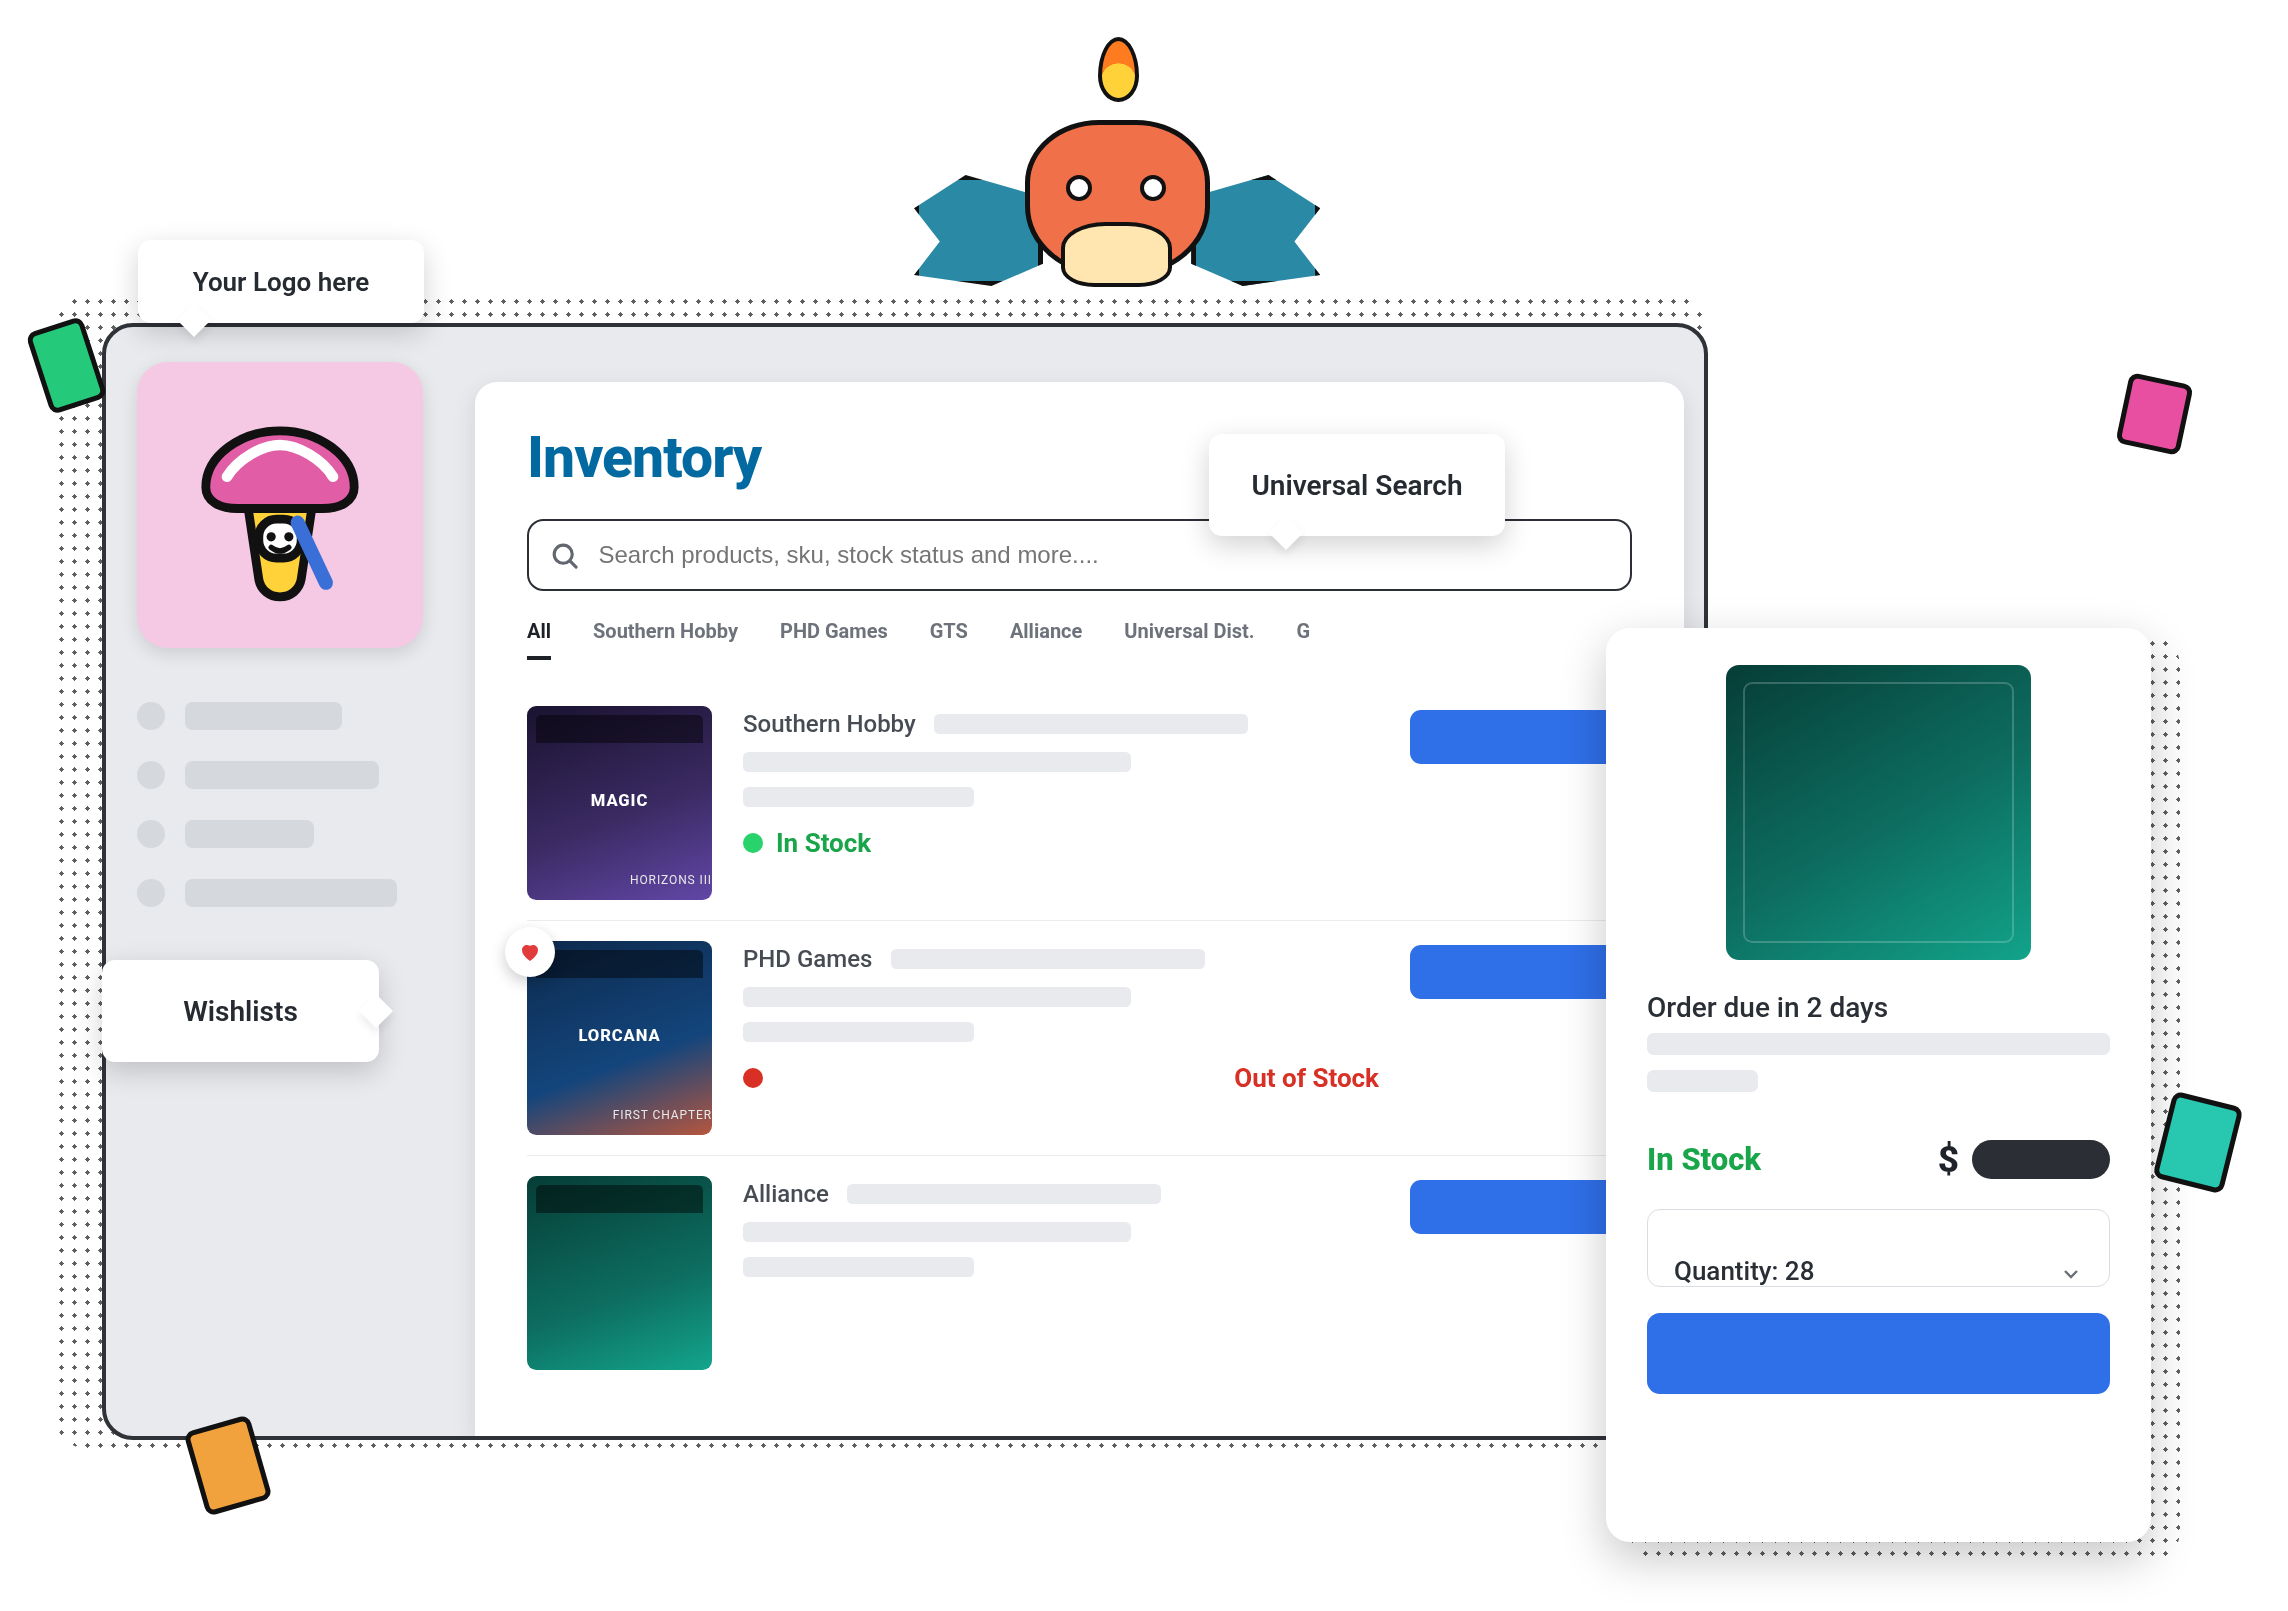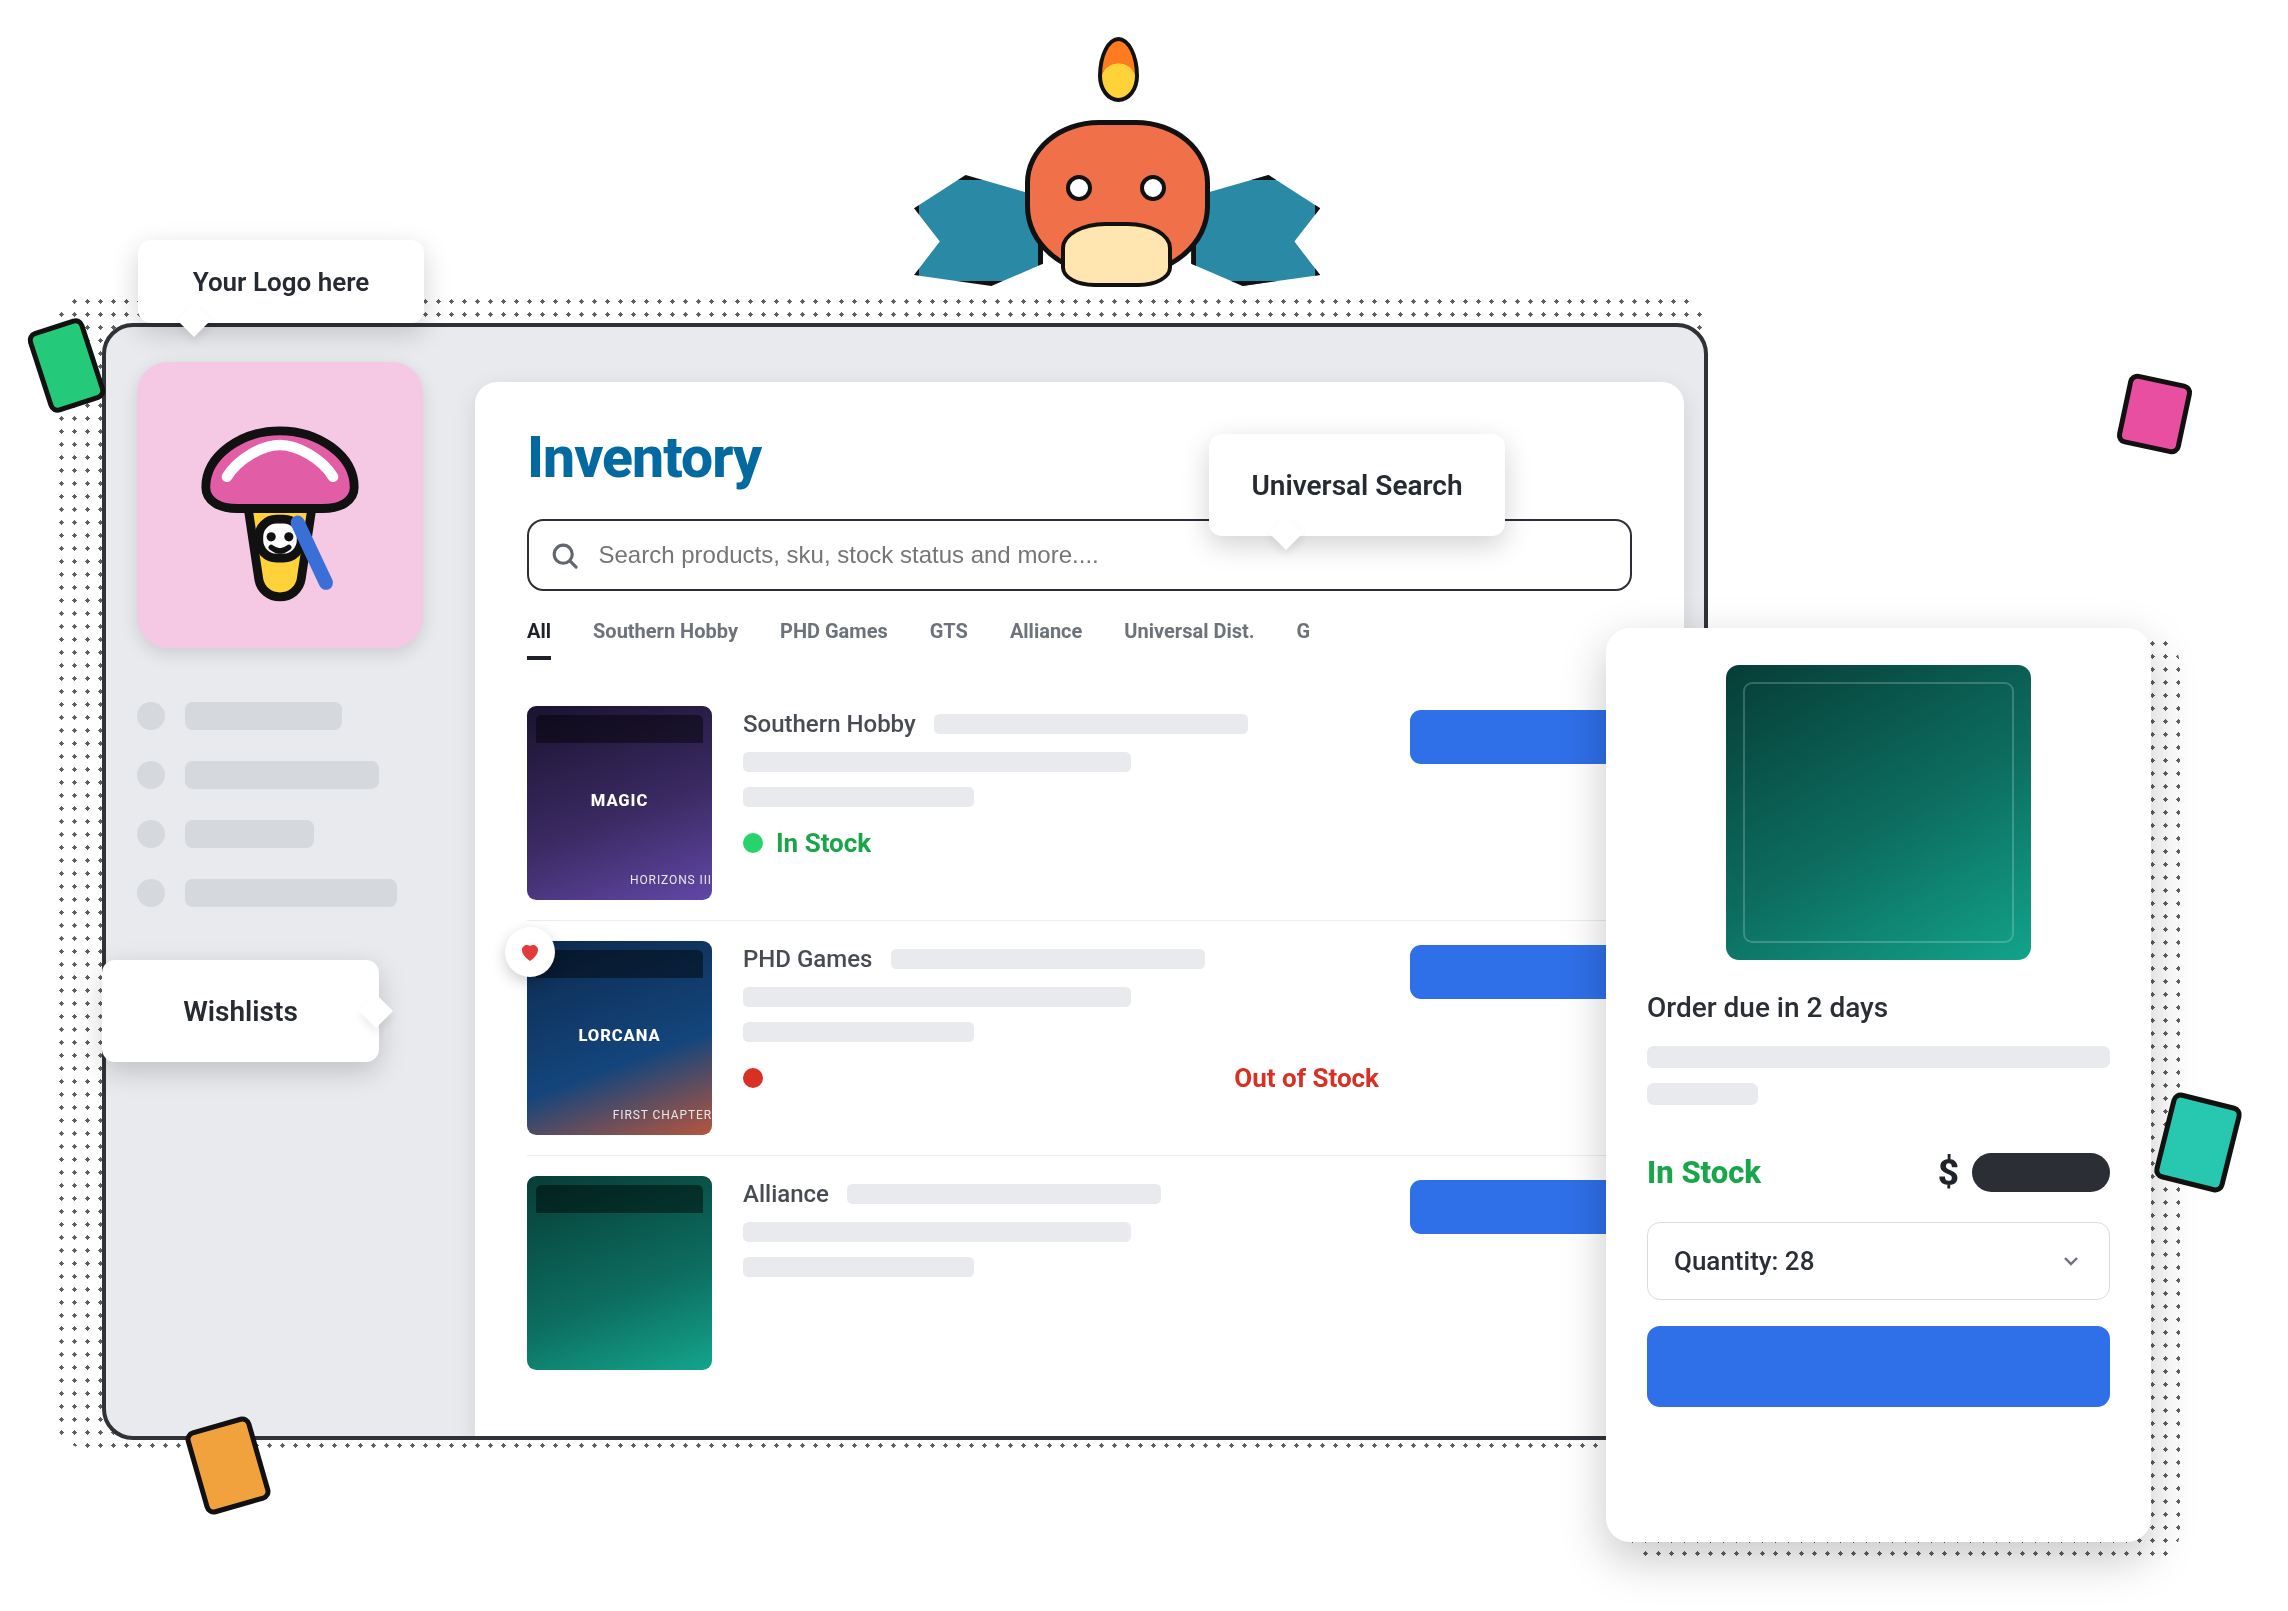--- a/index.html
+++ b/index.html
@@ -177,29 +177,29 @@
     display:flex; flex-direction:column;
   }
   .float-card .pimg{
     align-self:center; width:305px; height:295px; border-radius:13px;
     background:linear-gradient(150deg,#063d37 0%, #0d6e60 55%, #12a38b 100%);
     position:relative; margin-bottom:31px;
   }
   .float-card .pimg::after{
     content:""; position:absolute; inset:16.6px; border:2.8px solid rgba(255,255,255,.2); border-radius:9.2px;
   }
-  .float-card .due{ font-size:28px; color:#2a2e35; font-weight:500; margin-bottom:22px;}
+  .float-card .due{ font-size:28px; color:#2a2e35; font-weight:500; margin-bottom:9px;}
   .float-card .sk { height:22px; background:#e8eaee; border-radius:6.5px; margin-bottom:14.8px;}
   .price-row{ display:flex; align-items:center; justify-content:space-between; margin:31px 0 28px;}
   .price-row .stock{ color:#19a54a; font-size:31px; font-weight:800;}
   .price-row .price{ display:flex; align-items:center; gap:13px; font-size:37px; font-weight:800; color:#1f232a;}
   .price-row .price .pill{ width:138px; height:39px; background:#2b2e34; border-radius:20px;}
   .qty{
     height:78px; border:1.8px solid #d9dce1; border-radius:13px;
-    display:flex; align-items:center; justify-content:space-between;
+    display:flex; align-items:flex-end; justify-content:space-between;
     padding:0 26px; font-size:26px; color:#2a2e35; font-weight:500;
   }
   .qty svg{ width:24px; height:24px; stroke:#6a6f78;}
   .primary-btn{ margin-top:26px; height:81px; background:#2f6fe8; border-radius:13px;}
 </style>
 </head>
 <body>
 
 <div class="halftone main"></div>
 <div class="halftone card"></div>

